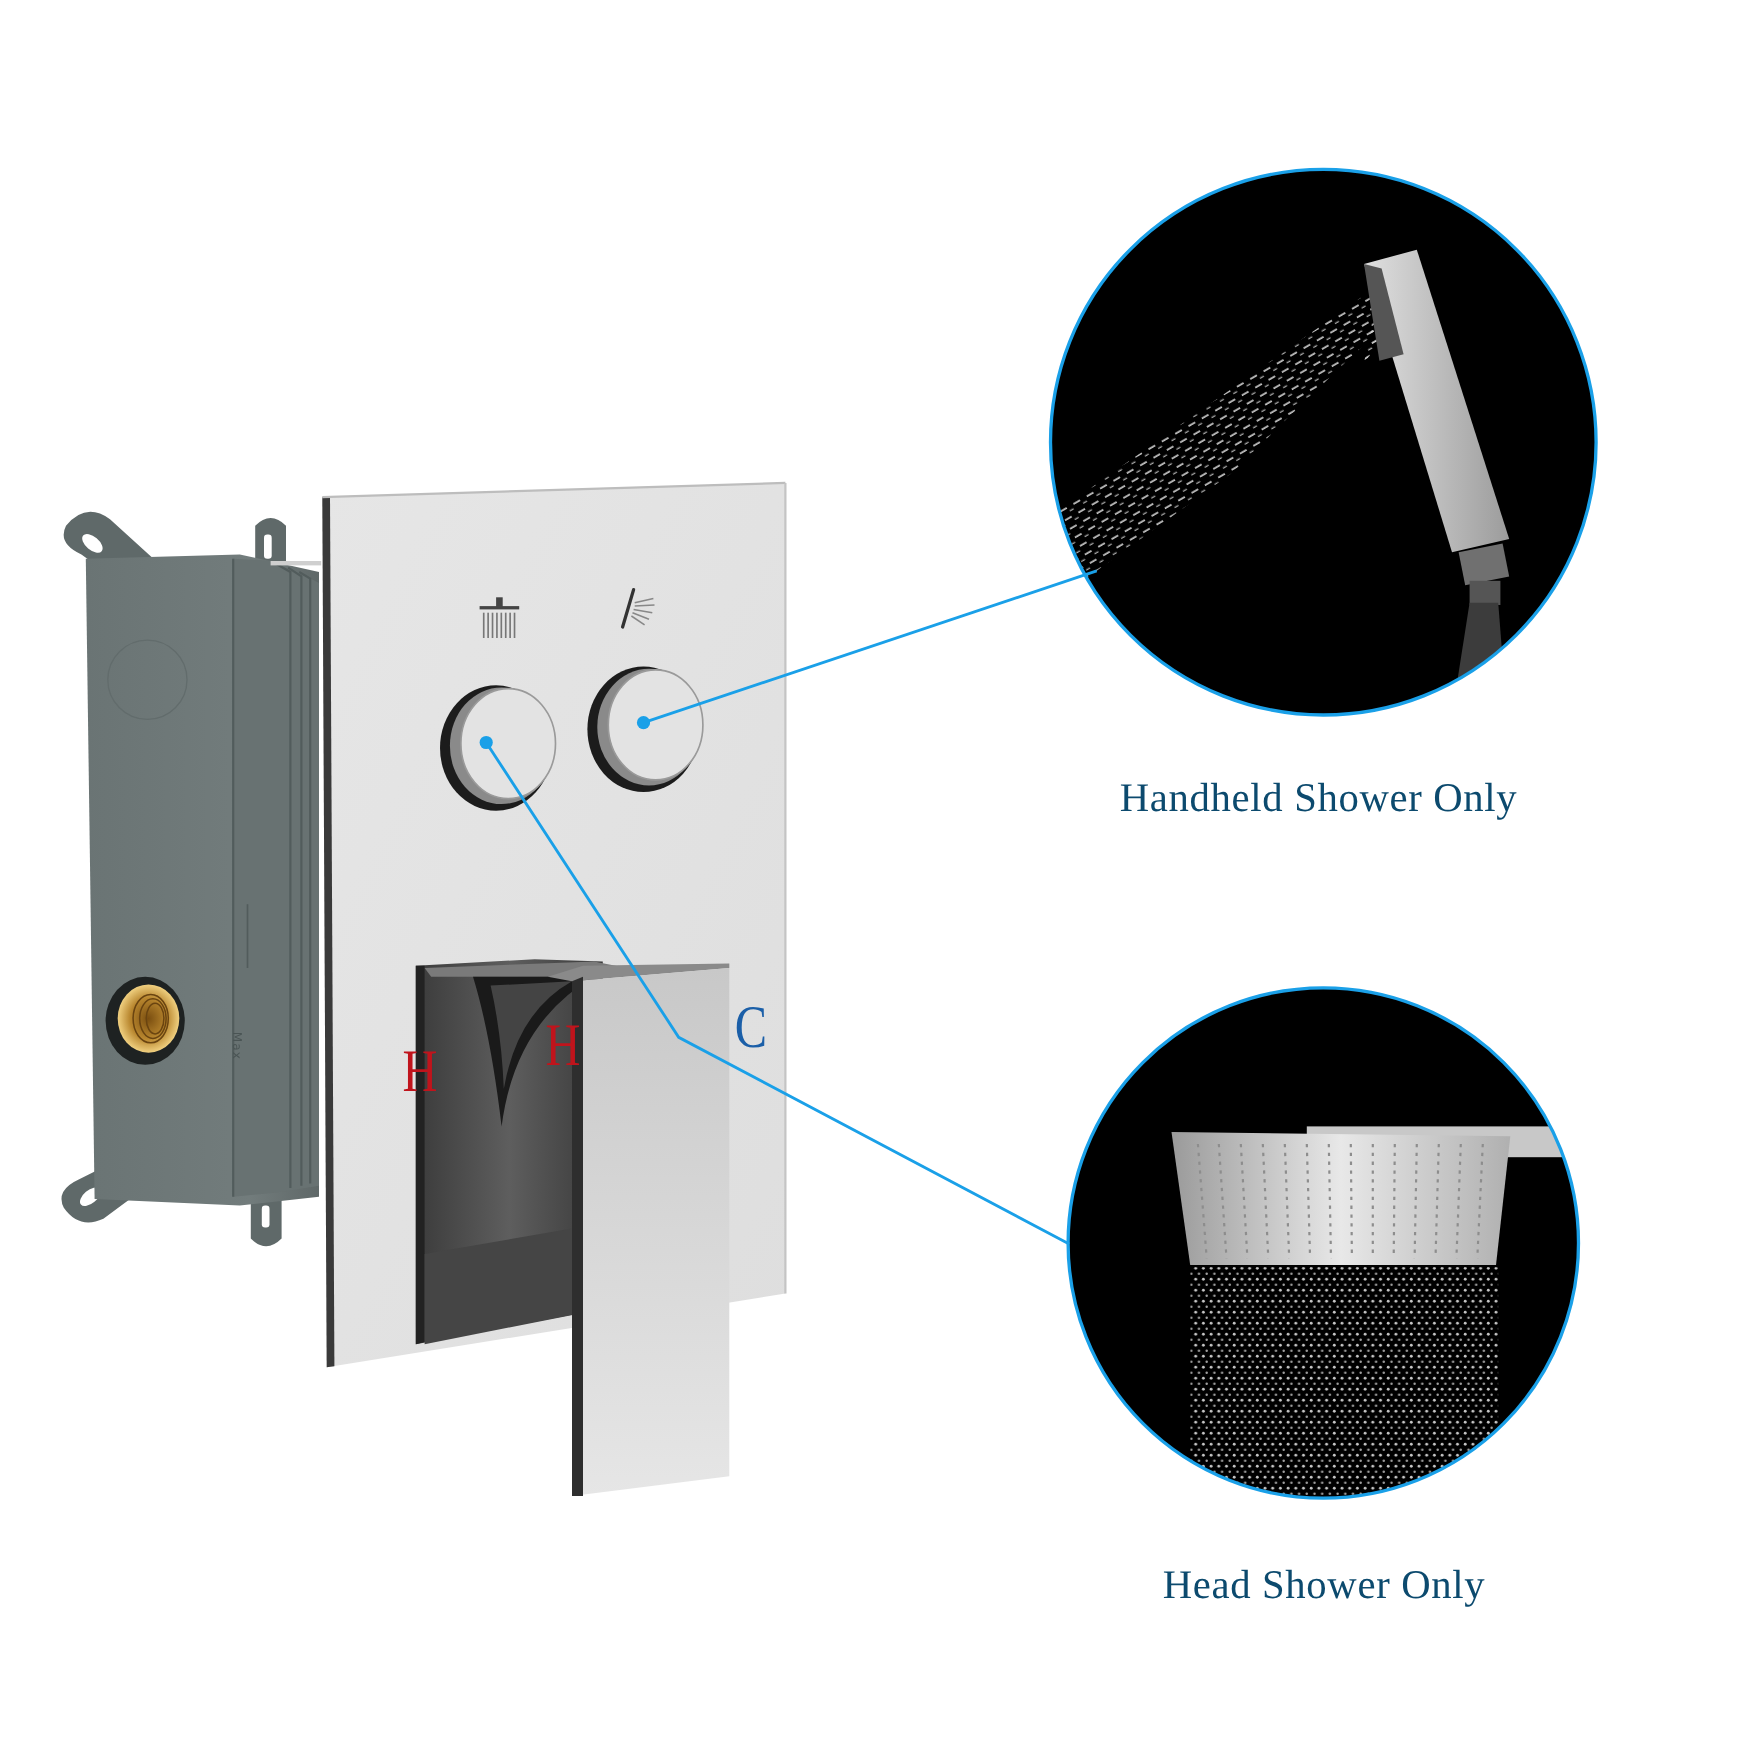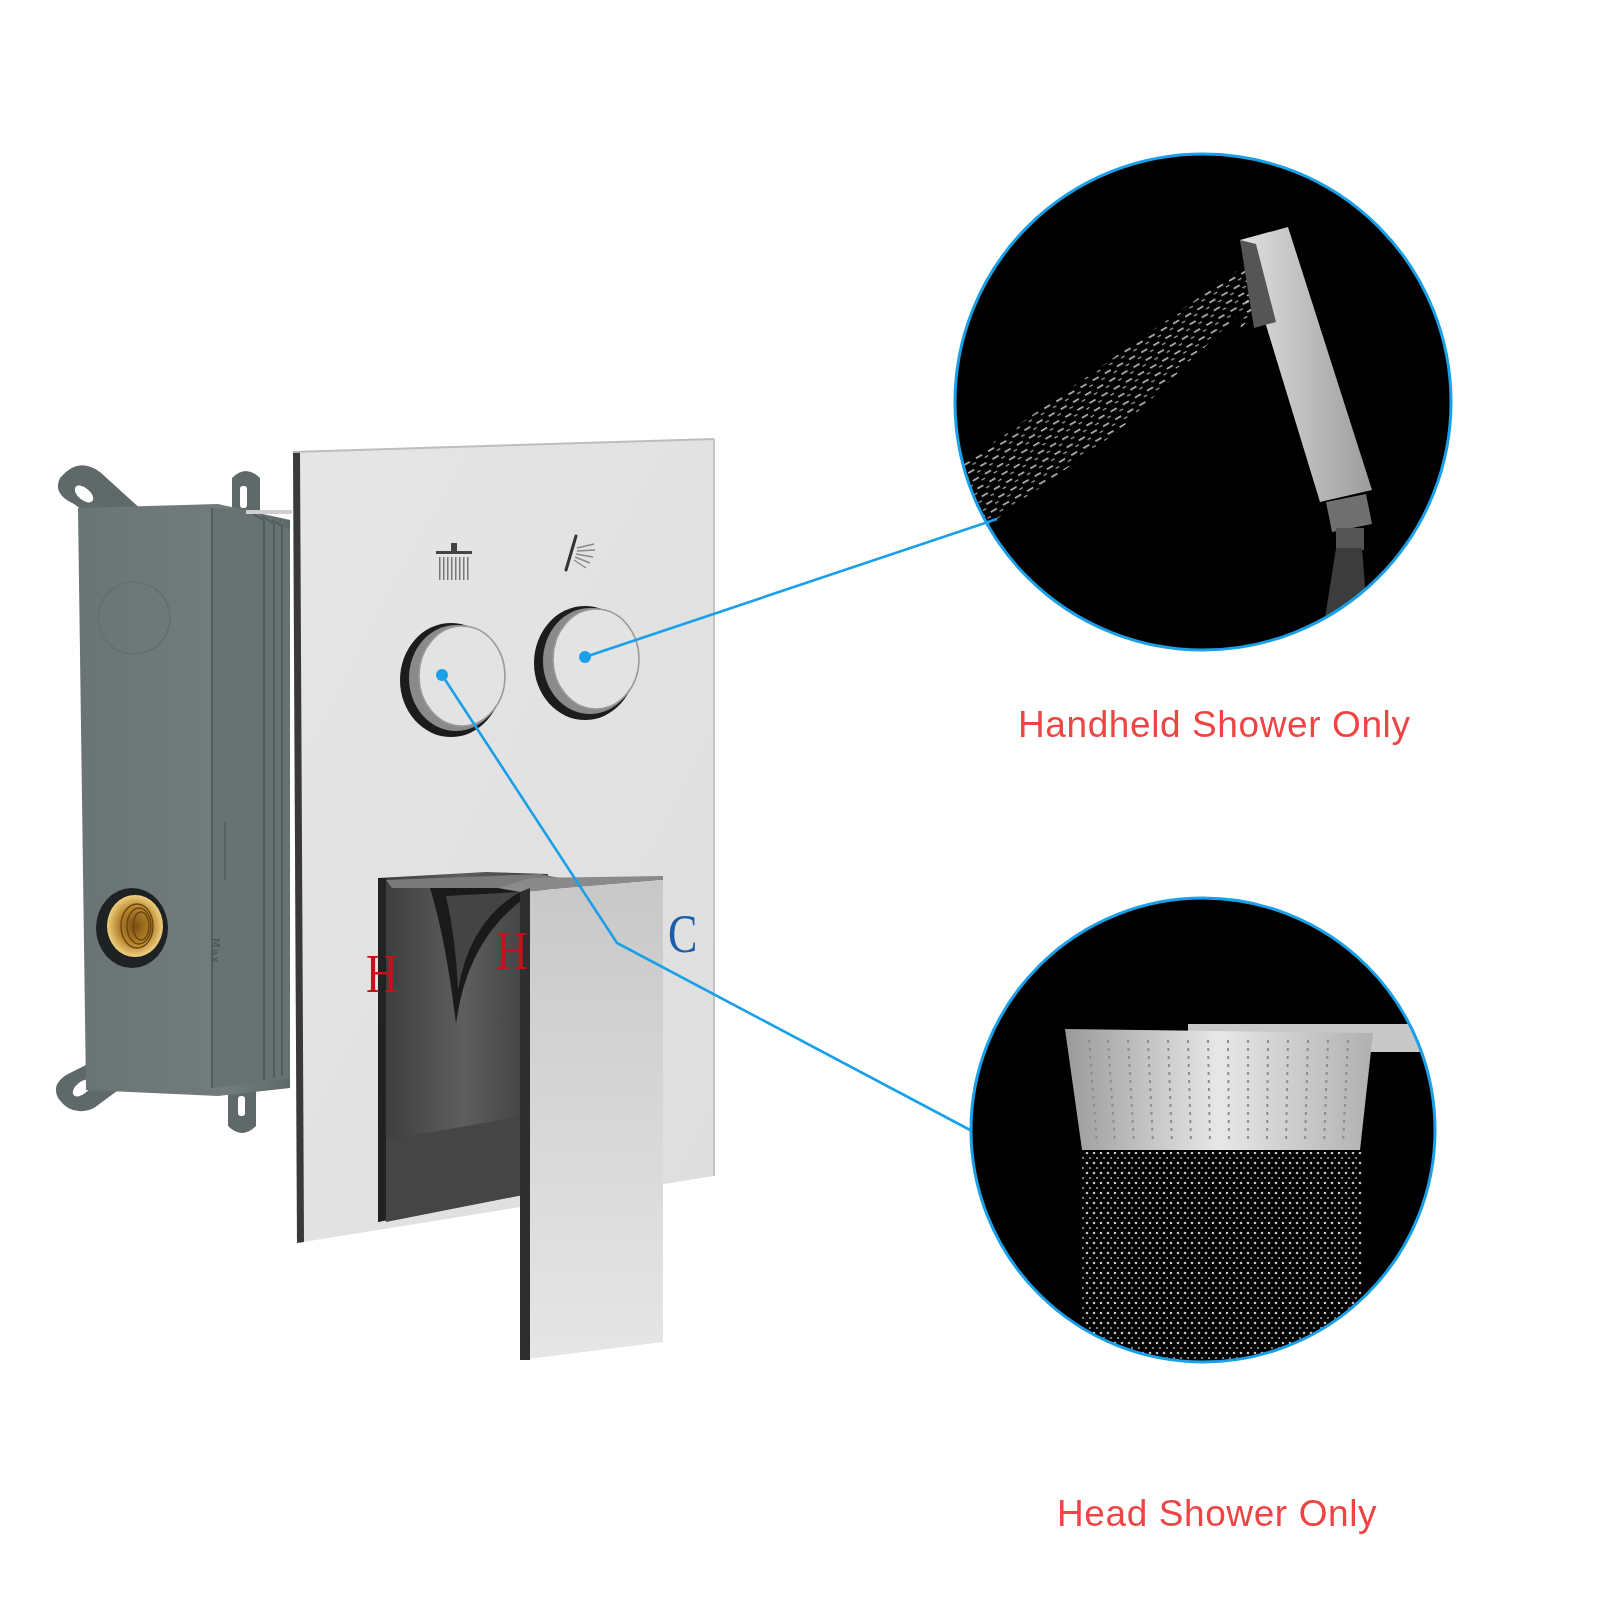--- a/index.html
+++ b/index.html
@@ -1,24 +1,24 @@
 <!DOCTYPE html>
 <html><head>
   <meta charset="utf-8">
   <style>
     html, body { margin: 0; padding: 0; background: #ffffff; }
     body { width: 1600px; height: 1600px; position: relative; overflow: hidden; font-family: "Liberation Sans", sans-serif; }
     .stage { position: absolute; left: 0; top: 0; width: 1600px; height: 1600px; }
     svg.art { position: absolute; left: 0; top: 0; width: 1600px; height: 1600px; }
     .caption {
-      position: absolute; font-family: Liberation Sans, sans-serif;
-      font-size: 37px; color: #ef4444; letter-spacing: 0.6px; white-space: nowrap;
+      position: absolute; font-family: Liberation Serif, serif;
+      font-size: 37px; color: #0c4a6e; letter-spacing: 0.6px; white-space: nowrap;
     }
     .caption-hand { left: 1018px; top: 704px; }
-    .caption-head { left: 1057px; top: 1493px; }
+    .caption-head { left: 1057px; top: 1420px; }
     .hc-label { position: absolute; font-family: "Liberation Serif", "DejaVu Serif", serif; font-size: 44px; line-height: 1; }
     .h1 { left: 366px; top: 952px; color: #c0141c; transform: scaleY(1.25); }
     .h2 { left: 496px; top: 929px; color: #c0141c; transform: scaleY(1.25); }
     .c1 { left: 668px; top: 912px; color: #1b5fa8; transform: scaleY(1.25); }
     .maxtxt { position: absolute; left: 222px; top: 938px; font-size: 11px; color: #4a5454; transform: rotate(90deg); transform-origin: left top; font-family: "DejaVu Sans", sans-serif; letter-spacing: 1px; }
   </style>
 </head>
 <body>
 
 <div class="stage">

